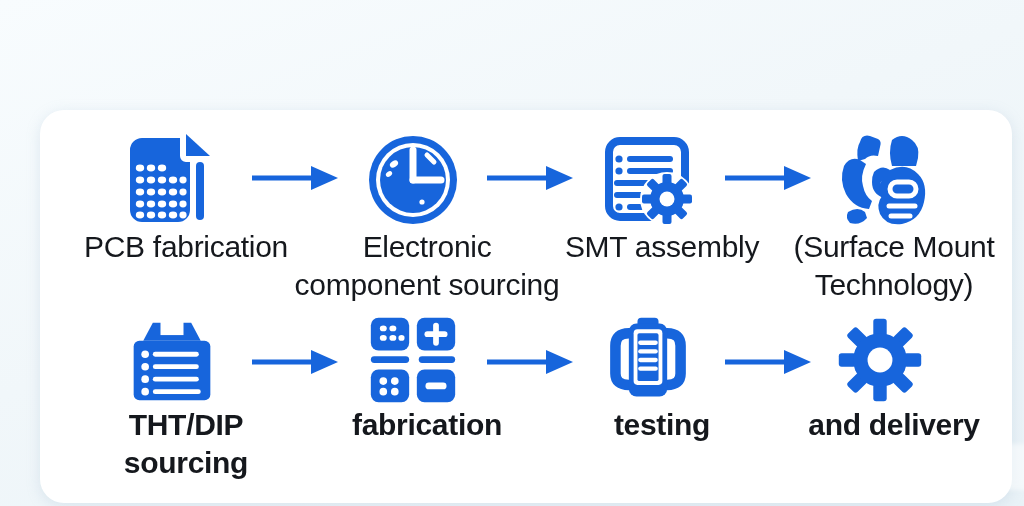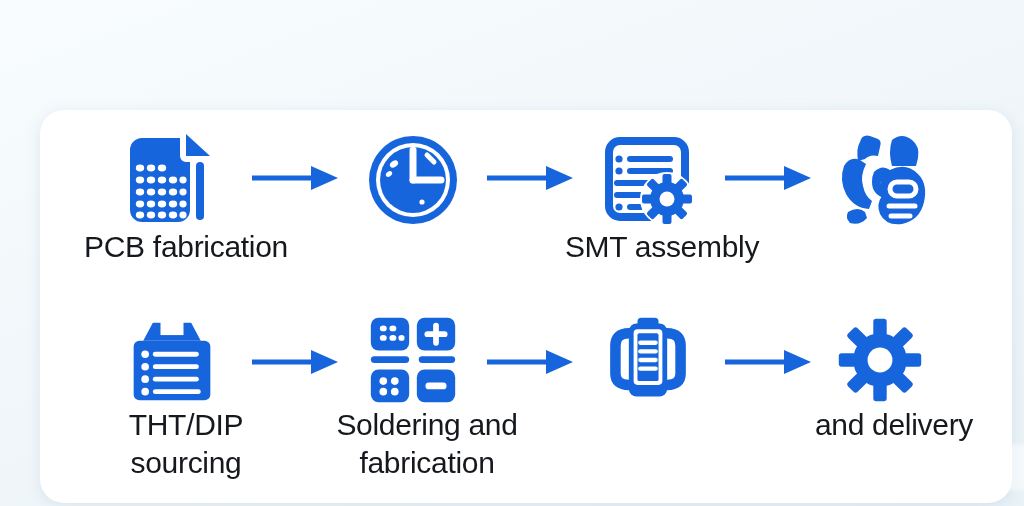--- a/index.html
+++ b/index.html
@@ -7,21 +7,21 @@
     width:1024px;height:506px;overflow:hidden;position:relative;
     background:linear-gradient(160deg,#f8fcfe 0%,#f1f7fa 45%,#e9f2f7 100%);
     font-family:"Liberation Sans","DejaVu Sans",sans-serif;
   }
   .card{
     position:absolute;left:40px;top:110px;width:972px;height:393px;
     background:#ffffff;border-radius:24px;
     box-shadow:0 3px 14px rgba(150,180,205,.25);
   }
   .step{position:absolute;width:300px;display:flex;flex-direction:column;align-items:center;}
-  .r1{top:22px;} .r2{top:202px;}
+  .r1{top:22px;} .r2{top:202px;font-weight:bold;}
   .c1{left:-18px;} .c2{left:223px;} .c3{left:458px;} .c4{left:690px;}
   .icon{display:block;width:96px;height:96px;}
   .r2 .icon{width:92px;height:92px;margin-top:2px;}
   .lbl{margin-top:0;text-align:center;font-size:30px;line-height:38px;color:#15181d;letter-spacing:-0.3px;}
   .lbl span{display:block;white-space:nowrap;margin-left:28px;}
   .arrow{position:absolute;width:92px;height:30px;}
   .ar1{top:53px;} .ar2{top:237px;}
   .a1{left:209px;} .a2{left:444px;} .a3{left:682px;}
   .watermark{
     position:absolute;left:858px;top:334px;width:142px;height:46px;
@@ -80,20 +80,24 @@
         <path d="M48 48 V18"></path>
         <path d="M48 48 H76"></path>
       </g>
       <line x1="62" y1="23" x2="69" y2="30" stroke="#ffffff" stroke-width="5" stroke-linecap="round"></line>
       <g fill="#ffffff">
         <ellipse cx="29" cy="32" rx="4.5" ry="3" transform="rotate(-35 29 32)"></ellipse>
         <ellipse cx="24" cy="42" rx="3.4" ry="2.4" transform="rotate(-35 24 42)"></ellipse>
         <circle cx="57" cy="70" r="2.6"></circle>
       </g>
     </svg>
+    <div class="lbl">
+      <span>Electronic</span>
+      <span>component sourcing</span>
+    </div>
   </div>
 
   <div class="step r1 c3">
     <svg class="icon" viewBox="0 0 96 96">
       <rect x="9" y="9" width="76" height="76" rx="11" fill="#ffffff" stroke="#1765dc" stroke-width="8"></rect>
       <g stroke="#1765dc" stroke-width="6" stroke-linecap="round" fill="none">
         <path d="M30 27 H70"></path>
           <path d="M30 39 H70"></path>
           <path d="M17 51 H70"></path>
           <path d="M17 63 H56"></path>
@@ -133,20 +137,24 @@
         <path d="M60 8 Q70 0 80 8 Q88 14 86 26 L84 34 L60 34 Q56 20 60 8 Z"></path>
         <path d="M42 40 Q50 32 58 38 L56 48 Q50 46 48 52 Q47 58 54 60 L52 66 Q40 62 40 50 Q40 44 42 40 Z"></path>
         <path d="M58 38 Q74 30 86 42 Q96 52 92 70 Q88 88 70 92 Q54 94 48 82 Q44 72 50 64 Q44 56 50 48 Q53 42 58 38 Z"></path>
       </g>
       <rect x="58" y="50" width="26" height="14" rx="7" fill="none" stroke="#ffffff" stroke-width="5"></rect>
       <g stroke="#ffffff" stroke-width="5" stroke-linecap="round" fill="none">
         <path d="M57 74 H83"></path>
         <path d="M59 84 H78"></path>
       </g>
     </svg>
+    <div class="lbl">
+      <span>(Surface Mount</span>
+      <span>Technology)</span>
+    </div>
   </div>
 
   <div class="step r2 c1">
     <svg class="icon" viewBox="0 0 96 96">
       <polygon fill="#1765dc" points="18,28 28,9 68,9 78,28"></polygon>
       <rect x="36" y="4" width="24" height="18" fill="#ffffff"></rect>
       <rect x="8" y="28" width="80" height="62" rx="6" fill="#1765dc"></rect>
       <g fill="#ffffff">
         <circle cx="20" cy="42" r="4"></circle>
           <rect x="28" y="39.5" width="48" height="5" rx="2.5"></rect>
@@ -183,21 +191,20 @@
         <rect x="60" y="18" width="24" height="6" rx="3"></rect>
           <rect x="69" y="9" width="6" height="24" rx="3"></rect>
         <circle cx="17" cy="70" r="4"></circle>
           <circle cx="29" cy="70" r="4"></circle>
           <circle cx="17" cy="81" r="4"></circle>
           <circle cx="29" cy="81" r="4"></circle>
         <rect x="61" y="71.5" width="22" height="7" rx="3.5"></rect>
       </g>
     </svg>
     <div class="lbl">
-      <span>Soldering and</span>
       <span>fabrication</span>
     </div>
   </div>
 
   <div class="step r2 c3">
     <svg class="icon" viewBox="0 0 96 96">
       <g fill="none" stroke="#1765dc" stroke-width="11" stroke-linecap="round">
         <path d="M32 20 H28 Q14 20 14 33 V62 Q14 74 28 74 H32"></path>
         <path d="M64 20 H68 Q82 20 82 33 V62 Q82 74 68 74 H64"></path>
       </g>
@@ -206,20 +213,21 @@
       <rect x="33" y="16" width="30" height="58" rx="4" fill="#ffffff"></rect>
       <rect x="37" y="20" width="22" height="50" rx="2" fill="#1765dc"></rect>
       <g stroke="#ffffff" stroke-width="4.5" stroke-linecap="round" fill="none">
         <path d="M40 30 H56"></path>
           <path d="M40 39 H56"></path>
           <path d="M40 48 H56"></path>
           <path d="M40 57 H56"></path>
       </g>
     </svg>
     <div class="lbl">
+      <span>testing</span>
     </div>
   </div>
 
   <div class="step r2 c4">
     <svg class="icon" viewBox="0 0 96 96">
       <g fill="#1765dc">
         <rect x="41" y="5" width="14" height="18" rx="3" transform="rotate(0 48 48)"></rect>
         <rect x="41" y="5" width="14" height="18" rx="3" transform="rotate(45 48 48)"></rect>
         <rect x="41" y="5" width="14" height="18" rx="3" transform="rotate(90 48 48)"></rect>
         <rect x="41" y="5" width="14" height="18" rx="3" transform="rotate(135 48 48)"></rect>

